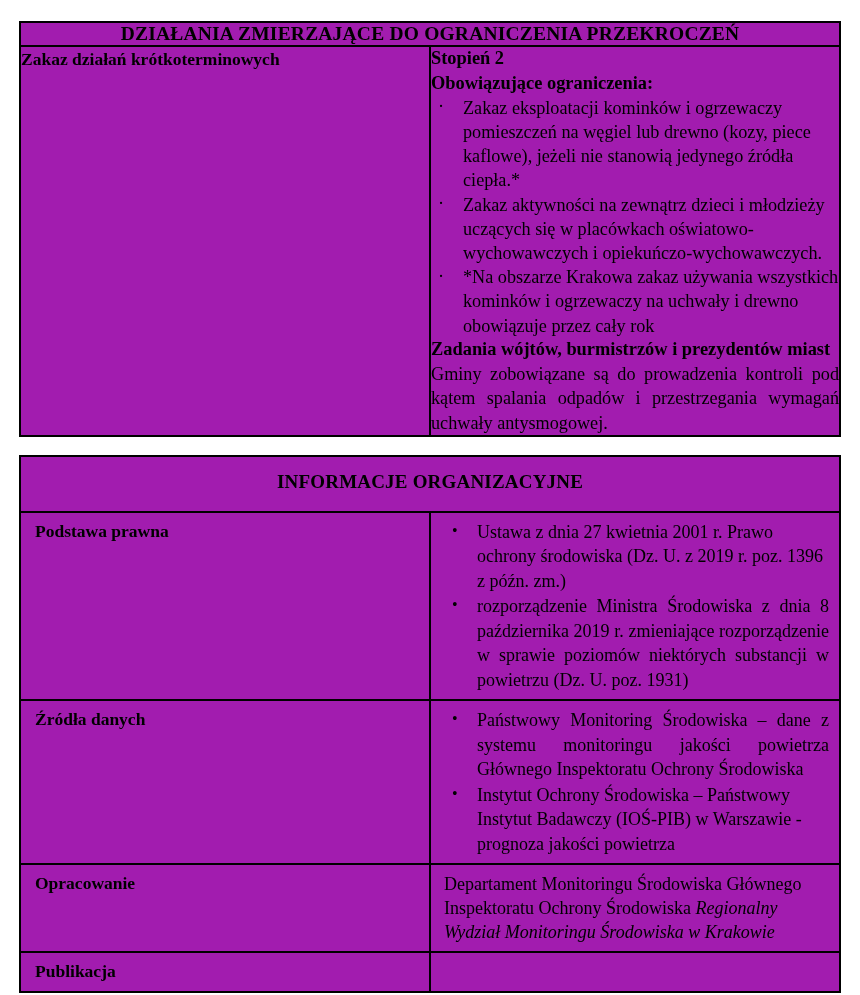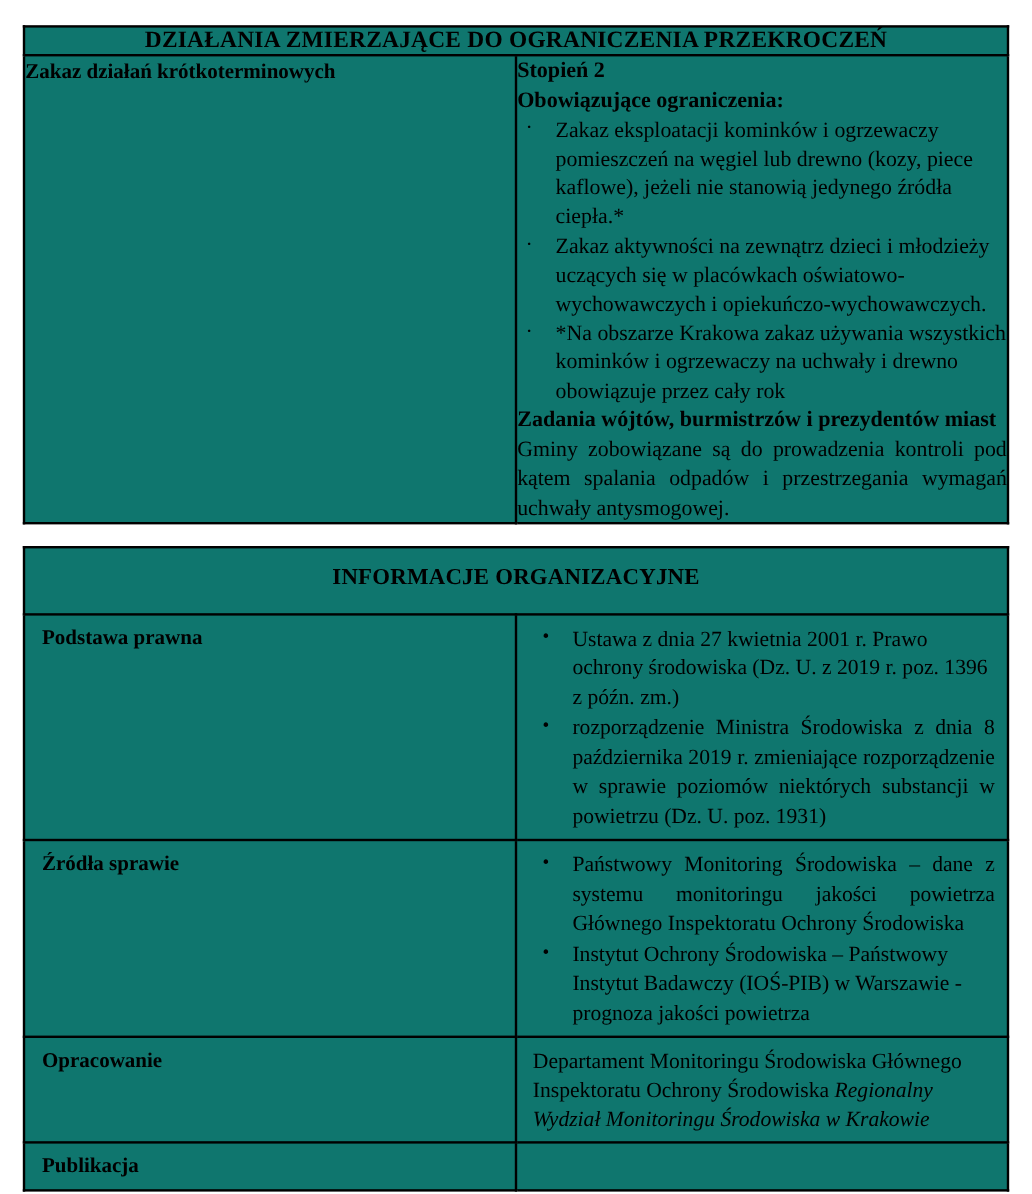--- a/index.html
+++ b/index.html
@@ -26,21 +26,21 @@
     width: 822px;
     border-collapse: collapse;
     table-layout: fixed;
     background: #ffffff;
   }
   table.doc-table td,
   table.doc-table th {
     border: 2px solid #000000;
     vertical-align: top;
     padding: 0;
-    background: #0f766e;
+    background: #a21caf;
   }
 
   
   #table-actions {
     margin-top: 2px;
   }
   .banner-cell {
     text-align: center;
     font-weight: bold;
     font-size: 19.5px;
@@ -174,21 +174,21 @@
         <td class="label-cell">Podstawa prawna</td>
         <td class="content-cell">
           <ul class="bullet-list">
             <li>Ustawa z dnia 27 kwietnia 2001 r. Prawo ochrony środowiska (Dz. U. z 2019 r. poz. 1396 z późn. zm.)</li>
             <li class="just-bullet">rozporządzenie Ministra Środowiska z dnia 8 października 2019 r. zmieniające rozporządzenie w sprawie poziomów niektórych substancji w powietrzu (Dz. U. poz. 1931)</li>
           </ul>
         </td>
       </tr>
 
       <tr>
-        <td class="label-cell">Źródła sprawie</td>
+        <td class="label-cell">Źródła danych</td>
         <td class="content-cell">
           <ul class="bullet-list">
             <li class="just-bullet">Państwowy Monitoring Środowiska – dane z systemu monitoringu jakości powietrza Głównego Inspektoratu Ochrony Środowiska</li>
             <li>Instytut Ochrony Środowiska – Państwowy Instytut Badawczy (IOŚ-PIB) w Warszawie - prognoza jakości powietrza</li>
           </ul>
         </td>
       </tr>
 
       <tr>
         <td class="label-cell">Opracowanie</td>

